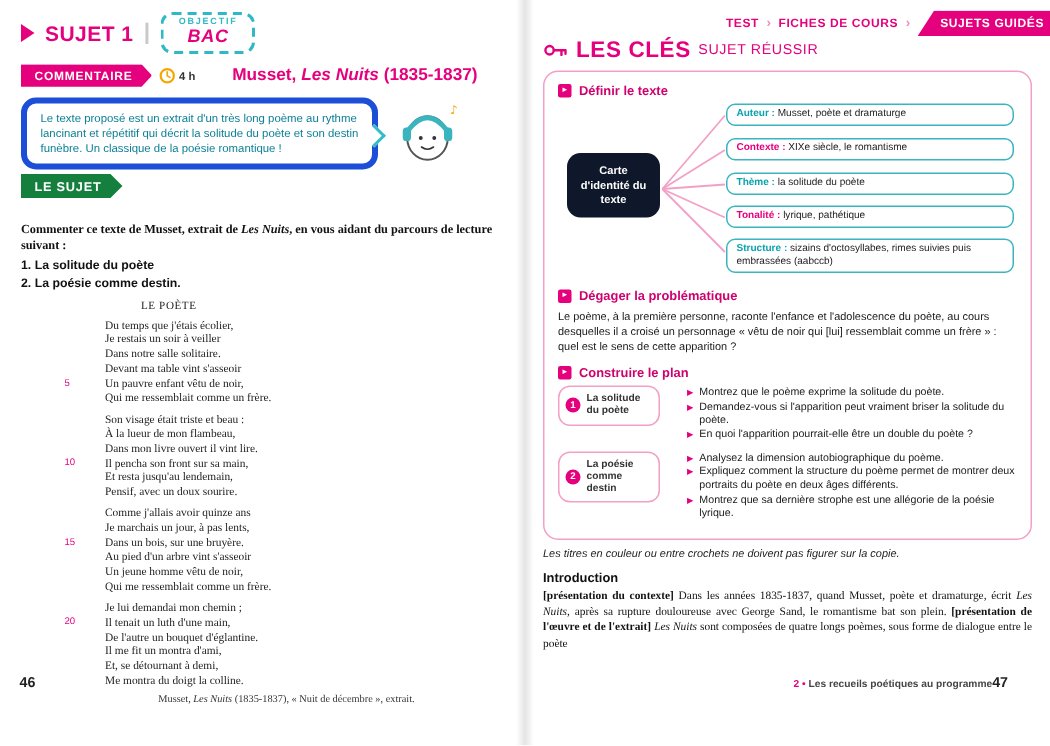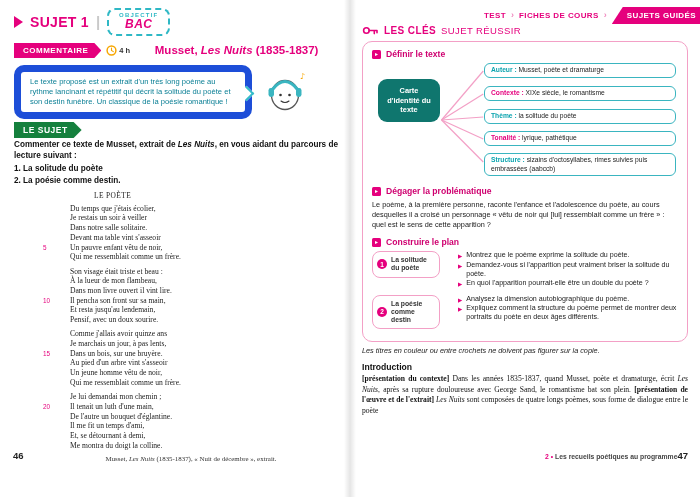--- a/index.html
+++ b/index.html
@@ -30,56 +30,56 @@
   .bac-main { color:#e5007d; font-size:12px; font-weight:bold; font-style:italic; letter-spacing:.5px; }
 
   .comm-row { display:flex; align-items:center; margin-top:7px; gap:5px; }
   .ribbon { background:#e5007d; color:#fff; font-size:8px; font-weight:bold; letter-spacing:.5px;
             padding:3px 13px 3px 9px; clip-path:polygon(0 0, calc(100% - 7px) 0, 100% 50%, calc(100% - 7px) 100%, 0 100%); }
   .clock-wrap { display:flex; align-items:center; gap:2px; }
   .duration { font-size:7.5px; font-weight:bold; color:#333;text-align:center; }
   .doc-title { flex:1; text-align:center; color:#e5007d; font-weight:bold; font-size:11.5px; }
 
   .introbox-row { display:flex; align-items:center; gap:12px; margin-top:7px; }
-  .introbox { position:relative; border:7px solid #1d4ed8; border-radius:10px; padding:5px 9px;
+  .introbox { position:relative; border:4px solid #1d4ed8; border-radius:10px; padding:5px 9px;
               font-size:7.6px; line-height:1.32; color:#0a7f95; width:238px; }
   .introbox::after { content:""; position:absolute; right:-6.5px; top:16px; width:9px; height:9px; background:#fff;
                      border-right:2px solid #35bcc9; border-top:2px solid #35bcc9; transform:rotate(45deg); }
 
   .section-banner { display:inline-block; background:#15803d; color:#fff; font-weight:bold; font-size:8.5px; letter-spacing:.5px;
                     padding:3px 14px 3px 9px; margin-top:3px;
                     clip-path:polygon(0 0, calc(100% - 8px) 0, 100% 50%, calc(100% - 8px) 100%, 0 100%); }
 
-  .consigne { margin-top:2px; font-size:8.2px; font-weight:bold; line-height:1.3; color:#111; }
+  .consigne { margin-top:16px; font-size:8.2px; font-weight:bold; line-height:1.3; color:#111;font-family:Liberation Serif, serif; }
   .axes { margin-top:2px; font-size:8.2px; font-weight:bold; line-height:1.4; color:#111; }
 
   .poem { margin-top:5px; margin-left:56px; font-family:"Liberation Serif", serif; font-size:7.6px; line-height:1.28; color:#222; }
   .poem-title { margin-bottom:3px; font-size:7.4px; letter-spacing:.4px;padding-left:24px; }
   .stanza { margin-bottom:4.5px; }
   .pline { position:relative; white-space:nowrap; }
   .pnum { position:absolute; left:-27px; top:1px; color:#e5007d; font-size:6.4px; font-family:"Liberation Sans", sans-serif; }
   .caption { margin-top:2px; margin-left:30px; text-align:center; font-size:6.9px; color:#333; font-family:"Liberation Serif", serif; }
 
   .pageno-left { position:absolute; left:13px; bottom:7px; font-weight:bold; font-size:9.5px; color:#222; }
 
   
   .cles-header { display:flex; align-items:center; gap:5px; margin-top:17px; }
-  .cles-bold { color:#e5007d; font-weight:bold; font-size:10px; letter-spacing:.4px; }
+  .cles-bold { color:#e5007d; font-weight:bold; font-size:15px; letter-spacing:.4px; }
   .cles-rest { color:#e5007d; font-size:9.5px; letter-spacing:.4px; }
 
   .cles-box { margin-top:5px; border:1.6px solid #f3a0c6; border-radius:10px; padding:7px 9px 6px; }
 
   .subhead { display:flex; align-items:center; gap:5px; margin-bottom:4px; }
   .subhead-bullet { width:9px; height:9px; background:#e5007d; color:#fff; font-size:6px; line-height:1;
                     display:flex; align-items:center; justify-content:center; border-radius:1.5px; }
   .subhead-label { color:#cf0070; font-weight:bold; font-size:8.6px; }
 
   .map { position:relative; height:116px; margin:3px 0 7px; }
   .connectors { position:absolute; inset:0; width:100%; height:100%; }
-  .map-center { position:absolute; left:6px; top:16px; width:62px; background:#0f766e; color:#fff; font-weight:bold;
+  .map-center { position:absolute; left:6px; top:33px; width:62px; background:#0f172a; color:#fff; font-weight:bold;
                 font-size:7.4px; text-align:center; border-radius:9px; padding:7px 5px; line-height:1.3; }
   .map-item { position:absolute; left:112px; right:2px; border:1px solid #3ab5c0; border-radius:6px; background:#fff;
               padding:2px 6px; font-size:6.7px; line-height:1.3; color:#222; }
   .mi-0{top:0;} .mi-1{top:23px;} .mi-2{top:46px;} .mi-3{top:68px;} .mi-4{top:90px;}
   .map-label { font-weight:bold; }
   .lbl-teal { color:#0aa3ae; } .lbl-pink { color:#e5007d; }
 
   .problematique { font-size:7.3px; line-height:1.38; margin-bottom:7px; color:#1a1a1a; }
 
   .plan-row { display:flex; gap:18px; margin-bottom:6px; align-items:flex-start; }
@@ -91,21 +91,21 @@
   .pb { display:flex; gap:4px; font-size:7.1px; line-height:1.32; }
   .pb-marker { color:#e5007d; font-size:5.5px; margin-top:2px; }
 
   .corrige-header { display:flex; align-items:center; gap:5px; margin-top:10px; }
   .corrige-title { color:#00a79b; font-weight:bold; font-size:10px; letter-spacing:.4px; }
   .corrige-note { font-style:italic; font-size:7.3px; margin-top:4px; color:#222; }
   .intro-heading { font-weight:bold; font-size:8.6px; margin-top:7px; color:#111; }
   .corrige-para { font-family:"Liberation Serif", serif; font-size:7.6px; line-height:1.38; margin-top:2px; text-align:justify; color:#111; }
   .bold { font-weight:bold; } .it { font-style:italic; }
 
-  .footer-right { position:absolute; right:12px; bottom:7px; display:flex; align-items:baseline; }
+  .footer-right { position:absolute; right:28px; bottom:7px; display:flex; align-items:baseline; }
   .footer-label { font-size:6.8px; font-weight:bold; color:#444; }
   .footer-label .fnum { color:#e5007d; }
   .pageno-right { font-weight:bold; font-size:9.5px; color:#222; }
 </style>
 </head>
 <body>
 
 <div class="spread">
 
   <div class="page page-left">
@@ -184,21 +184,21 @@
         <div class="pline"><span class="pnum">15</span><span>Dans un bois, sur une bruyère.</span></div>
         <div class="pline"><span class="pnum"></span><span>Au pied d'un arbre vint s'asseoir</span></div>
         <div class="pline"><span class="pnum"></span><span>Un jeune homme vêtu de noir,</span></div>
         <div class="pline"><span class="pnum"></span><span>Qui me ressemblait comme un frère.</span></div>
       </div>
 
       <div class="stanza">
         <div class="pline"><span class="pnum"></span><span>Je lui demandai mon chemin ;</span></div>
         <div class="pline"><span class="pnum">20</span><span>Il tenait un luth d'une main,</span></div>
         <div class="pline"><span class="pnum"></span><span>De l'autre un bouquet d'églantine.</span></div>
-        <div class="pline"><span class="pnum"></span><span>Il me fit un temps d'ami,</span></div>
+        <div class="pline"><span class="pnum"></span><span>Il me fit un montra d'ami,</span></div>
         <div class="pline"><span class="pnum"></span><span>Et, se détournant à demi,</span></div>
         <div class="pline"><span class="pnum"></span><span>Me montra du doigt la colline.</span></div>
       </div>
     </div>
 
     <div class="caption"><span>Musset, </span><span class="it">Les Nuits</span><span> (1835-1837), « Nuit de décembre », extrait.</span></div>
 
     <div class="pageno-left">46</div>
   </div>
 
@@ -283,20 +283,24 @@
         </div>
         <div class="plan-bullets">
           <div class="pb">
               <span class="pb-marker">▶</span>
               <span>Analysez la dimension autobiographique du poème.</span>
             </div>
           <div class="pb">
               <span class="pb-marker">▶</span>
               <span>Expliquez comment la structure du poème permet de montrer deux portraits du poète en deux âges différents.</span>
             </div>
+          <div class="pb">
+              <span class="pb-marker">▶</span>
+              <span>Montrez que sa dernière strophe est une allégorie de la poésie lyrique.</span>
+            </div>
         </div>
       </div>
 
     </div>
 
 
     <div class="corrige-note">Les titres en couleur ou entre crochets ne doivent pas figurer sur la copie.</div>
 
     <div class="intro-heading">Introduction</div>
 

